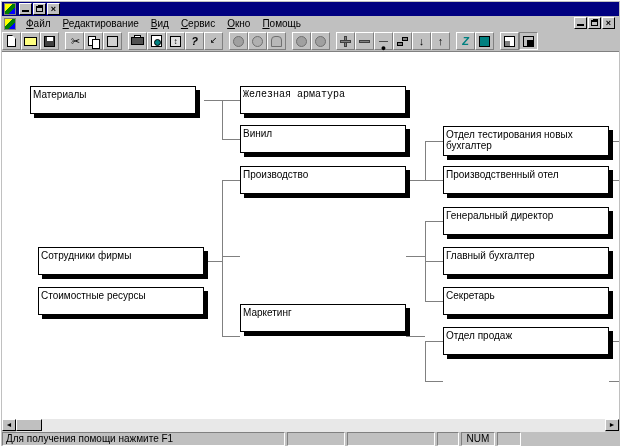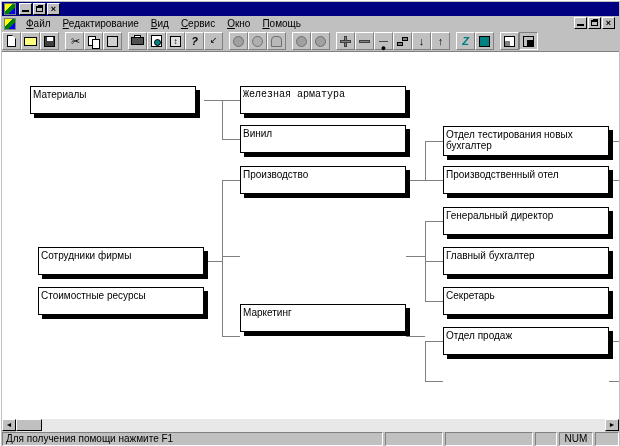--- a/index.html
+++ b/index.html
@@ -185,21 +185,21 @@
   .sb-track { flex: 1 1 auto; background: #e8e8e8; position: relative; }
   .sb-thumb {
     position: absolute; left: 0; top: 0; width: 26px; height: 12px;
     background: #c0c0c0;
     border: 1px solid; border-color: #ffffff #000000 #000000 #ffffff;
     box-sizing: border-box;
   }
 
   
   .statusbar {
-    position: absolute; left: 1px; top: 431px; width: 617px; height: 14px;
+    position: absolute; left: 1px; top: 431px; width: 519px; height: 14px;
     display: flex; align-items: stretch; gap: 2px;
     background: #c0c0c0;
   }
   .status-pane {
     background: #c0c0c0;
     border: 1px solid; border-color: #808080 #ffffff #ffffff #808080;
     box-sizing: border-box;
     font-size: 10px; color: #000000;
     line-height: 11px;
     padding: 0 3px;

